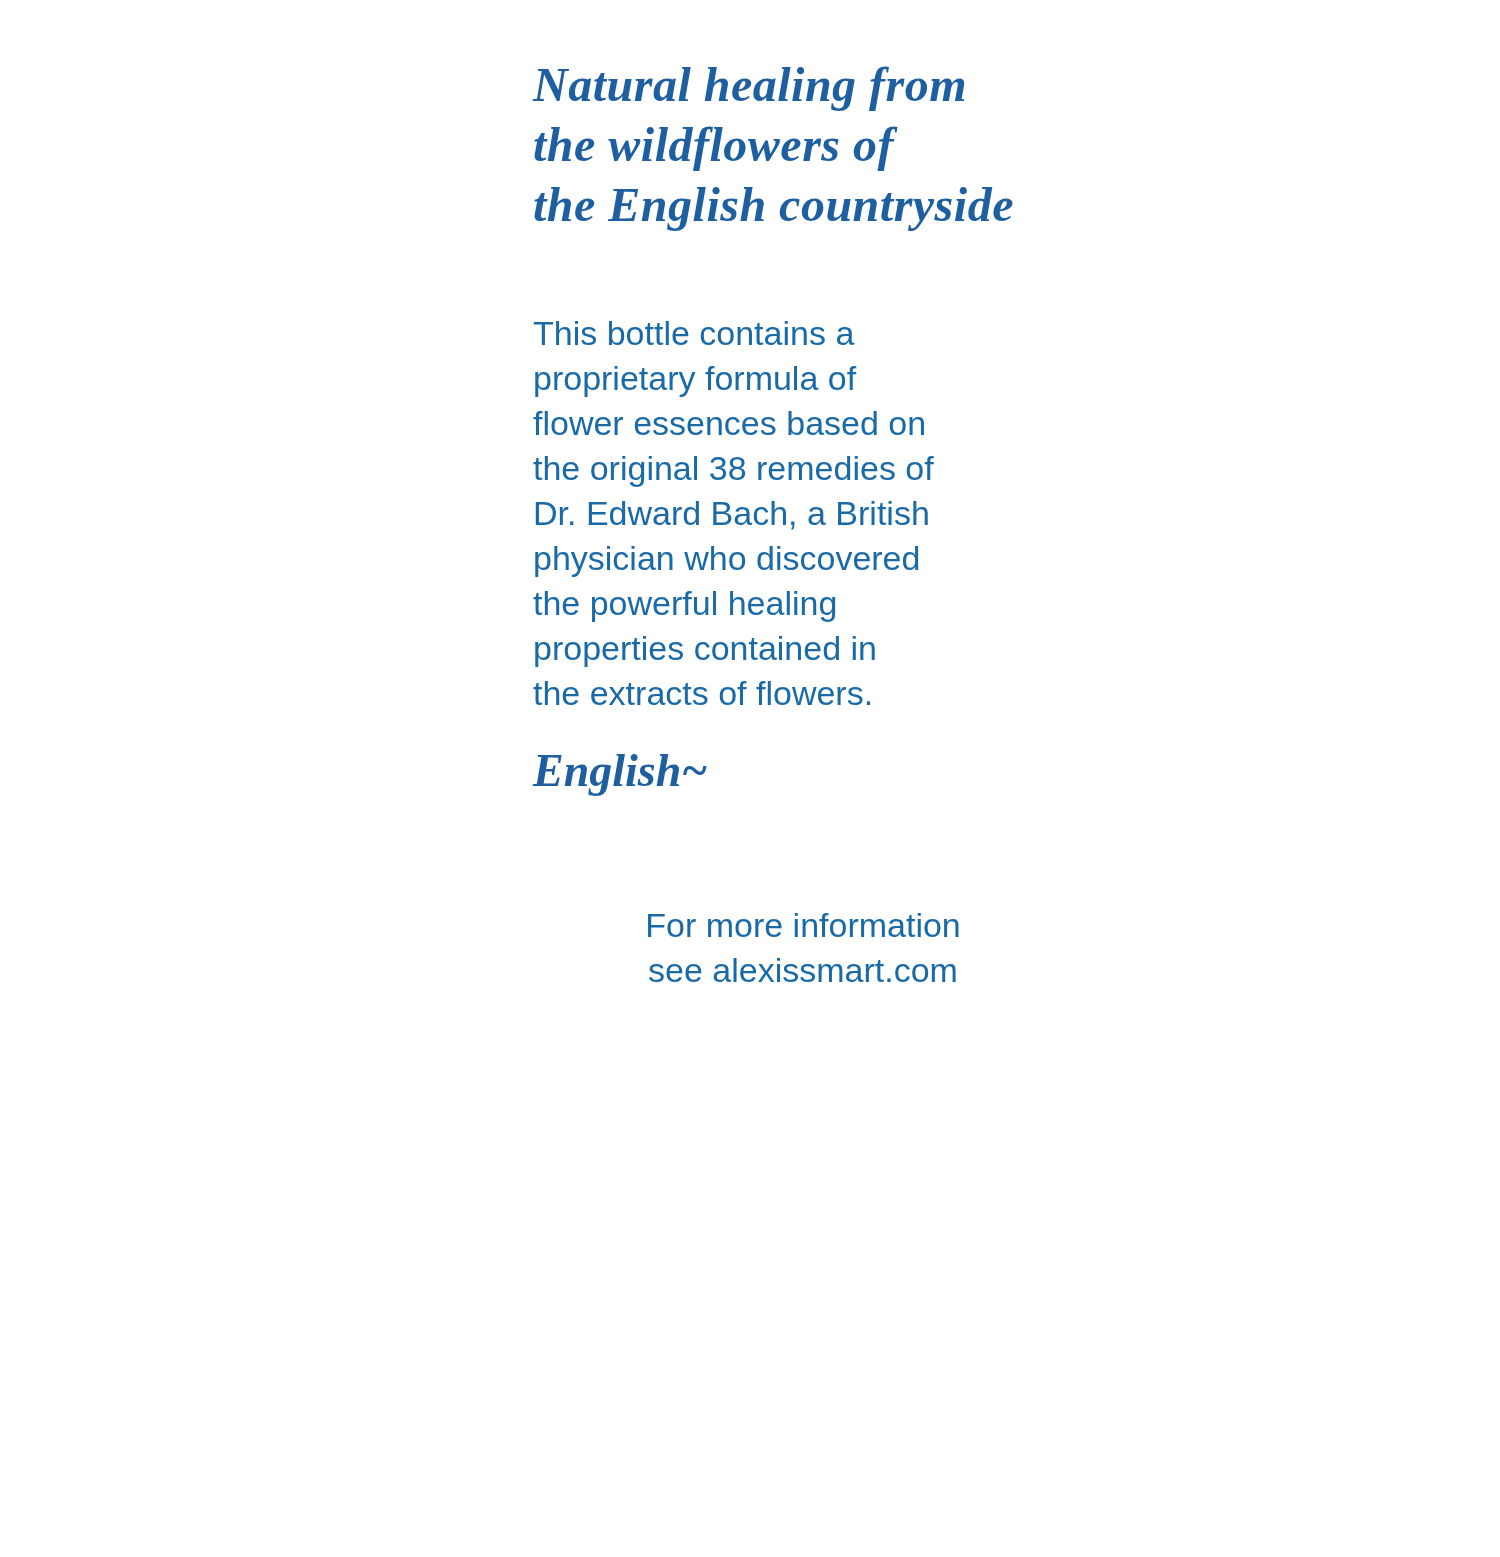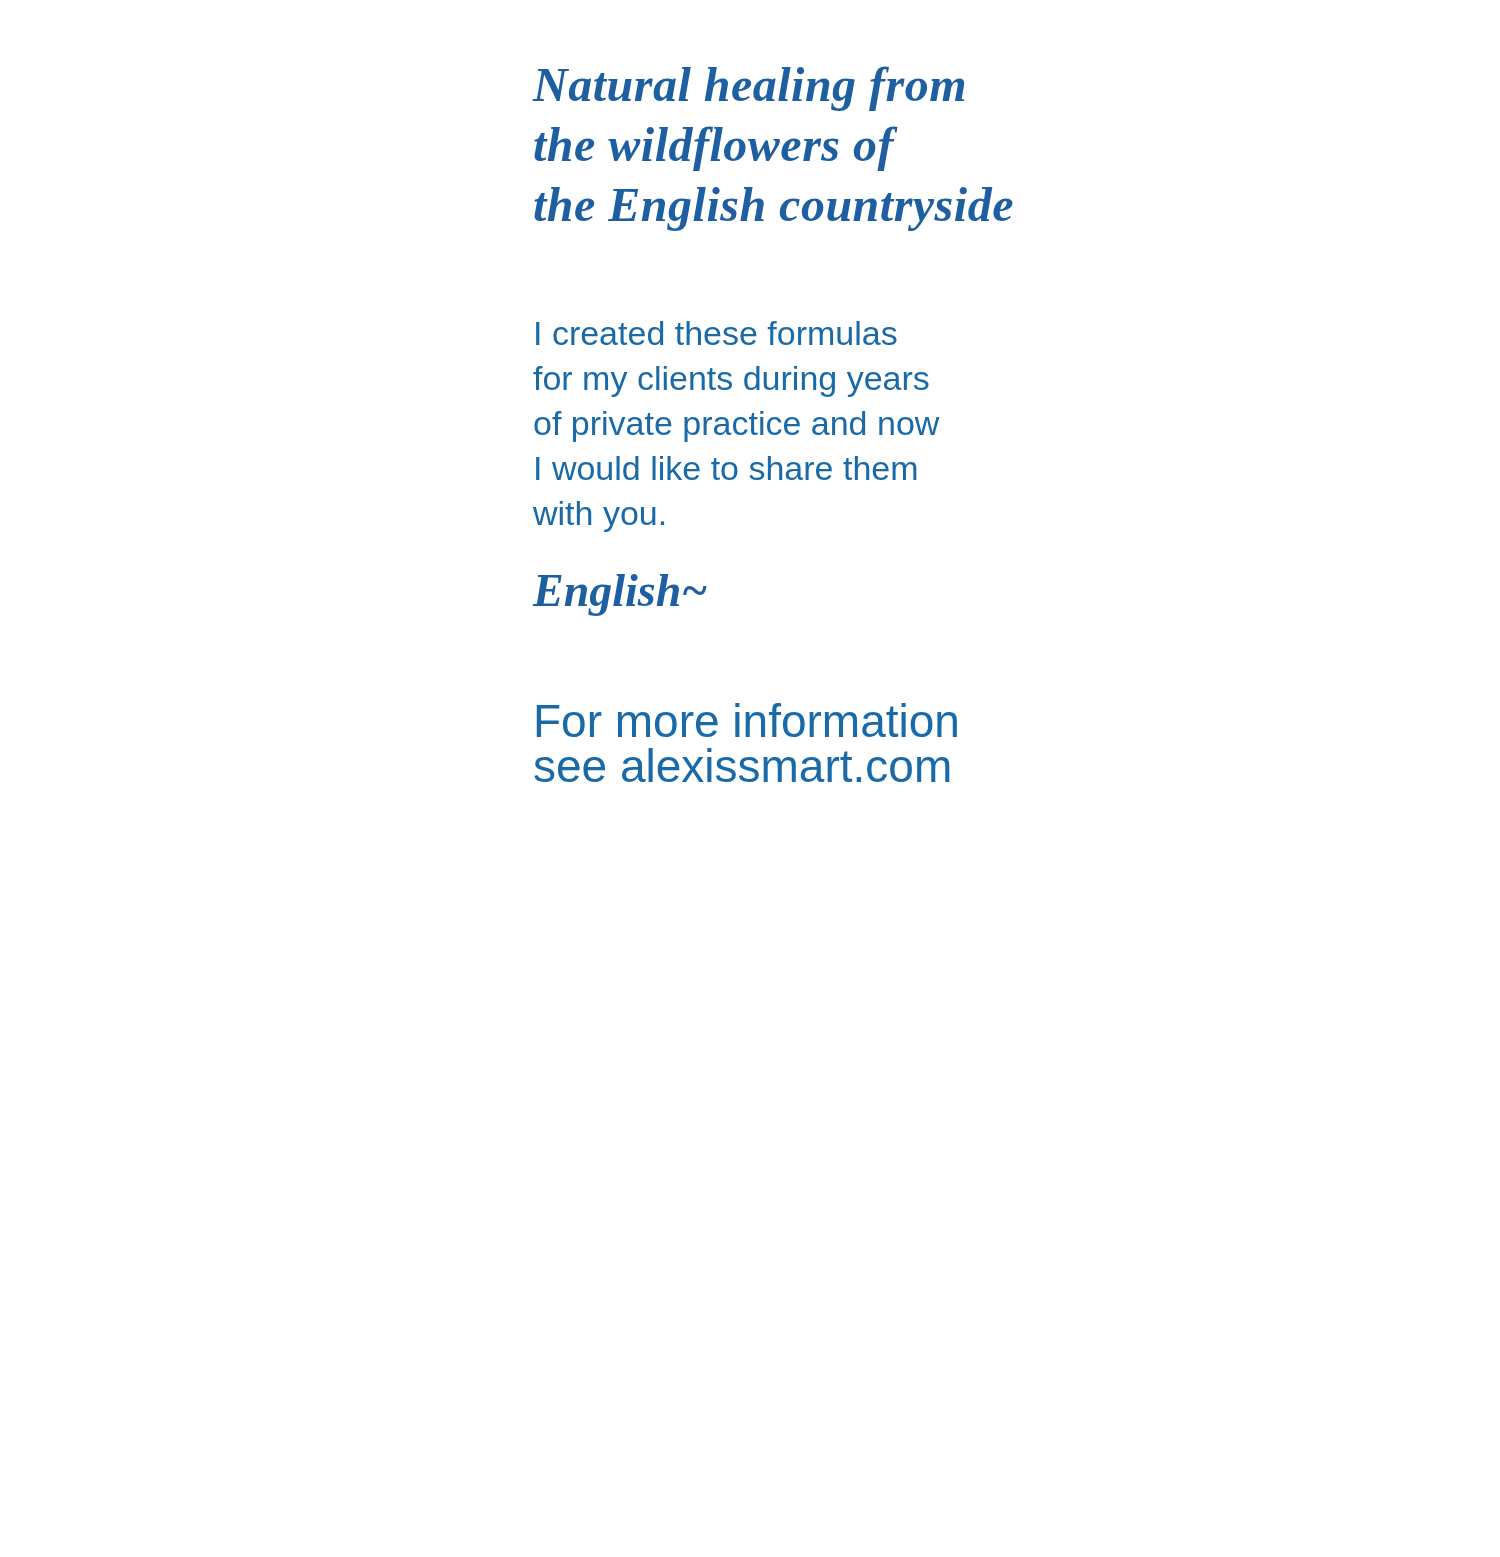--- a/index.html
+++ b/index.html
@@ -48,35 +48,36 @@
     margin-top: 4px;
     font-family: "Liberation Serif", serif;
     font-style: italic;
     font-weight: 600;
     font-size: 46px;
     line-height: 56px;
     color: var(--heading-color, #1e5fa1);
   }
 
   .footer-note {
-    margin-top: 80px;
-    font-size: 46px;
+    margin-top: 104px;
+    font-size: 34px;
     line-height: 45px;
     color: var(--body-color, #1a6aa8);
     white-space: nowrap;
+    text-align: center;
   }
 </style>
 </head>
 <body style="background: rgb(255, 255, 255);">
 
 <div class="label-panel">
 
   <h1 class="heading">Natural healing from<br>the wildflowers of<br>the English countryside</h1>
 
   <div class="body-copy">
-    <p>I created these formulas<br>for my clients during years<br>of private practice and now<br>I would like to share them<br>with you.</p>
+    <p>This bottle contains a<br>proprietary formula of<br>flower essences based on<br>the original 38 remedies of<br>Dr. Edward Bach, a British<br>physician who discovered<br>the powerful healing<br>properties contained in<br>the extracts of flowers.</p>
   </div>
 
   <div class="signature">English~</div>
 
   <div class="footer-note">For more information<br>see alexissmart.com</div>
 
 </div>
 
 </body></html>

